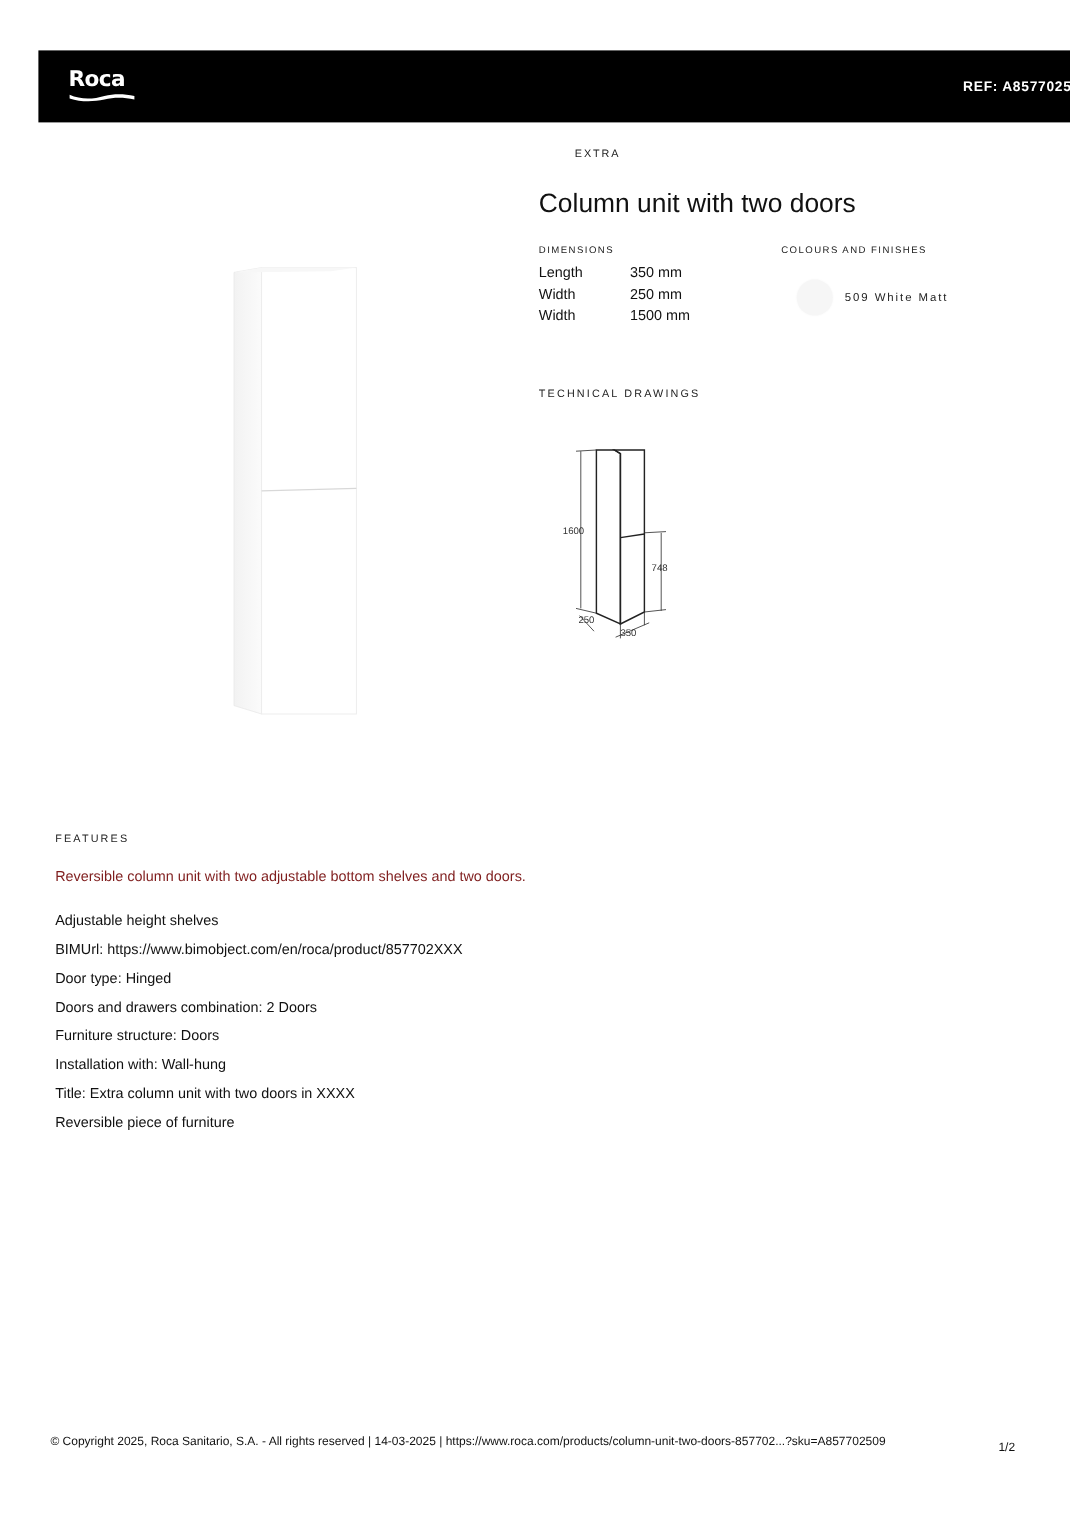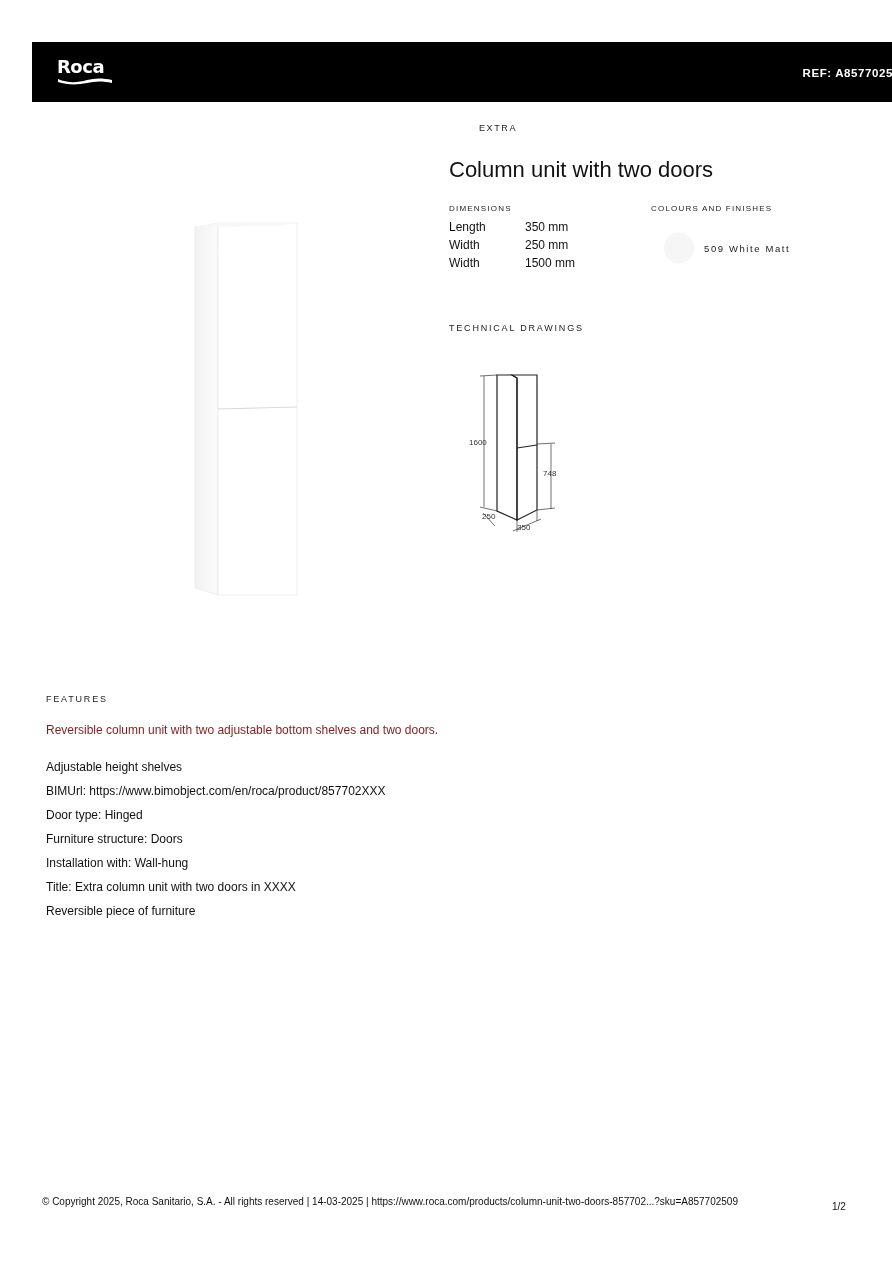--- a/index.html
+++ b/index.html
@@ -128,20 +128,21 @@
     <text x="52" y="165" font-size="8" fill="#333" font-family="Liberation Sans, sans-serif">350</text>
   </svg>
 </div>
 
 <div class="section-label wide features-label">FEATURES</div>
 <div class="features-intro">Reversible column unit with two adjustable bottom shelves and two doors.</div>
 <ul class="features-list">
   <li>Adjustable height shelves</li>
   <li>BIMUrl: https://www.bimobject.com/en/roca/product/857702XXX</li>
   <li>Door type: Hinged</li>
+  <li>Doors and drawers combination: 2 Doors</li>
   <li>Furniture structure: Doors</li>
   <li>Installation with: Wall-hung</li>
   <li>Title: Extra column unit with two doors in XXXX</li>
   <li>Reversible piece of furniture</li>
 </ul>
 
 <div class="footer">© Copyright 2025, Roca Sanitario, S.A. - All rights reserved | 14-03-2025 | https://www.roca.com/products/column-unit-two-doors-857702...?sku=A857702509</div>
 <div class="page-num">1/2</div>
 
 </body></html>

